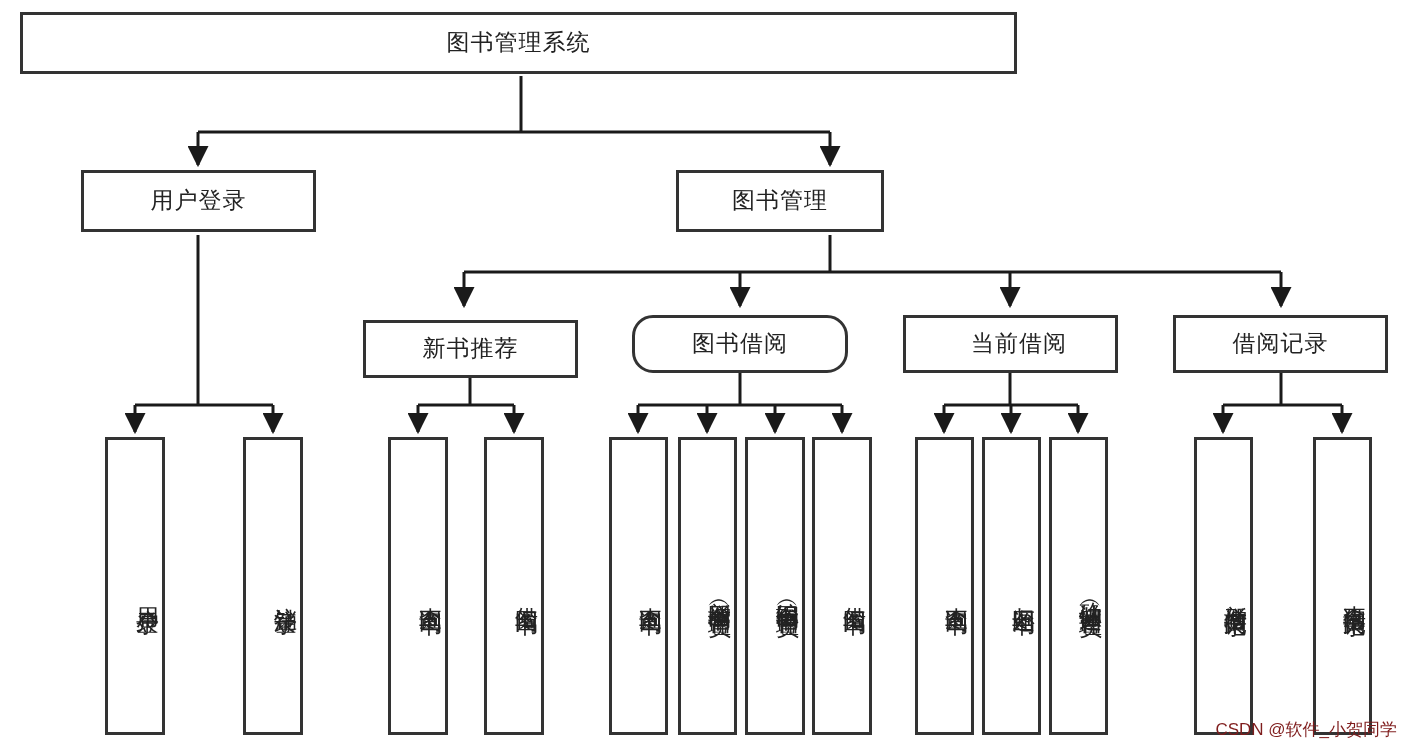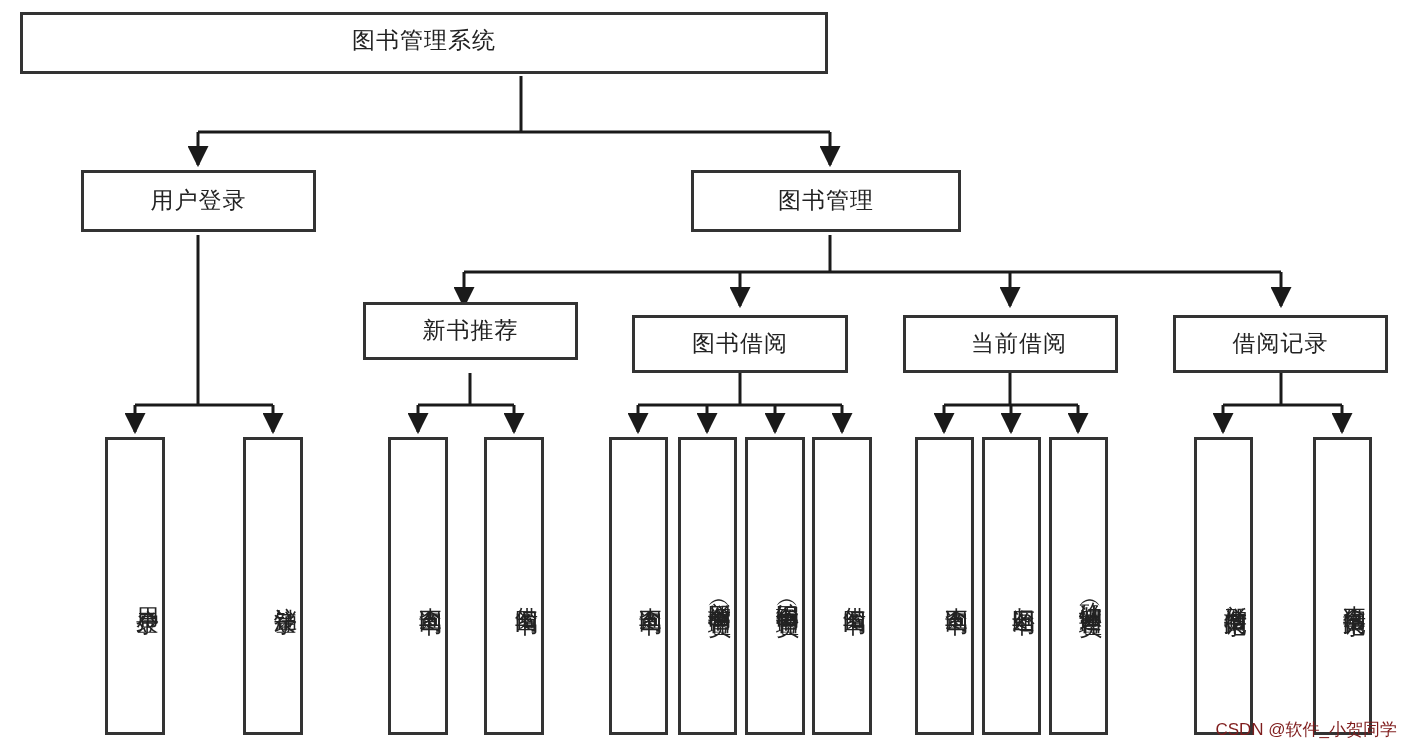--- a/index.html
+++ b/index.html
@@ -114,35 +114,35 @@
       <path d="M 1011 405 L 1011 432" marker-end="url(#arrow)"></path>
       <path d="M 1078 405 L 1078 432" marker-end="url(#arrow)"></path>
 
       <path d="M 1281 373 L 1281 405"></path>
       <path d="M 1223 405 L 1342 405"></path>
       <path d="M 1223 405 L 1223 432" marker-end="url(#arrow)"></path>
       <path d="M 1342 405 L 1342 432" marker-end="url(#arrow)"></path>
     </g>
   </svg>
 
-  <div class="node horiz" style="left:20px; top:12px; width:808px; height:62px;font-family:Liberation Mono, monospace;">
+  <div class="node horiz" style="left:20px; top:12px; width:997px; height:62px;">
     <span>图书管理系统</span>
   </div>
 
   <div class="node horiz" style="left:81px; top:170px; width:235px; height:62px;">
     <span>用户登录</span>
   </div>
-  <div class="node horiz" style="left:691px; top:170px; width:270px; height:62px;">
+  <div class="node horiz" style="left:676px; top:170px; width:208px; height:62px;">
     <span>图书管理</span>
   </div>
 
-  <div class="node horiz" style="left:363px; top:302px; width:215px; height:58px;">
+  <div class="node horiz" style="left:363px; top:320px; width:215px; height:58px;">
     <span>新书推荐</span>
   </div>
-  <div class="node horiz" style="left:632px; top:315px; width:216px; height:58px;">
+  <div class="node horiz" style="left:632px; top:315px; width:216px; height:58px;border-radius:21px;">
     <span>图书借阅</span>
   </div>
   <div class="node horiz" style="left:903px; top:315px; width:215px; height:58px;padding-left:17px;">
     <span>当前借阅</span>
   </div>
   <div class="node horiz" style="left:1173px; top:315px; width:215px; height:58px;">
     <span>借阅记录</span>
   </div>
 
   <div class="node vert" style="left:105px; top:437px; width:60px; height:298px;">

